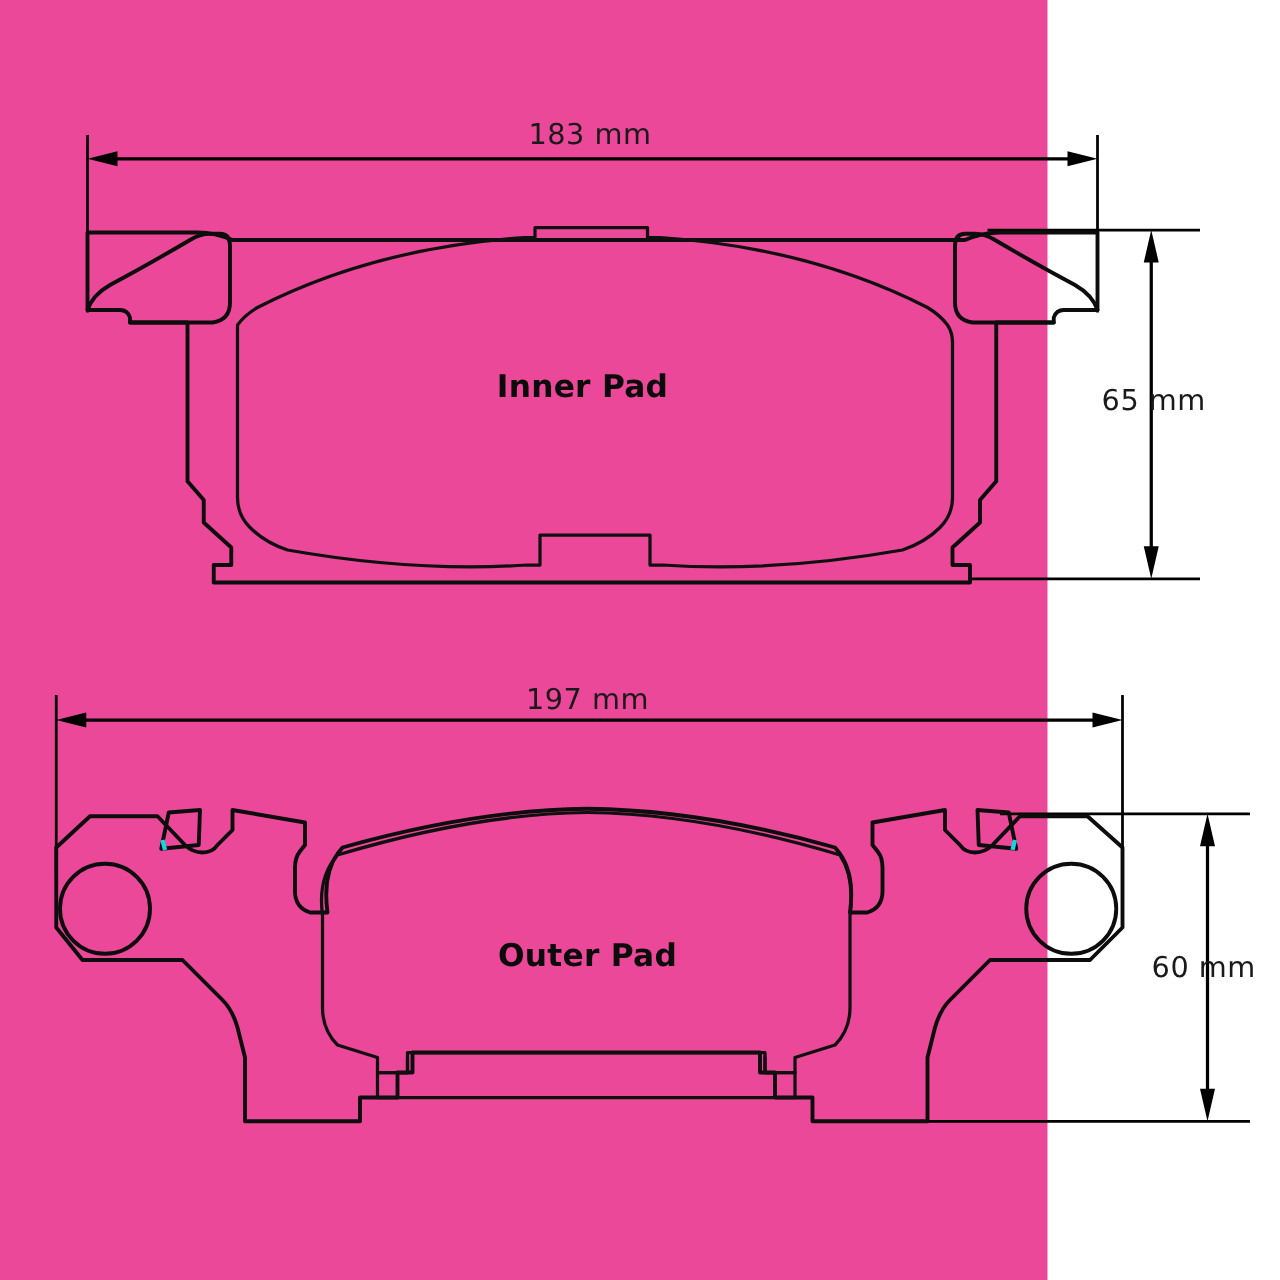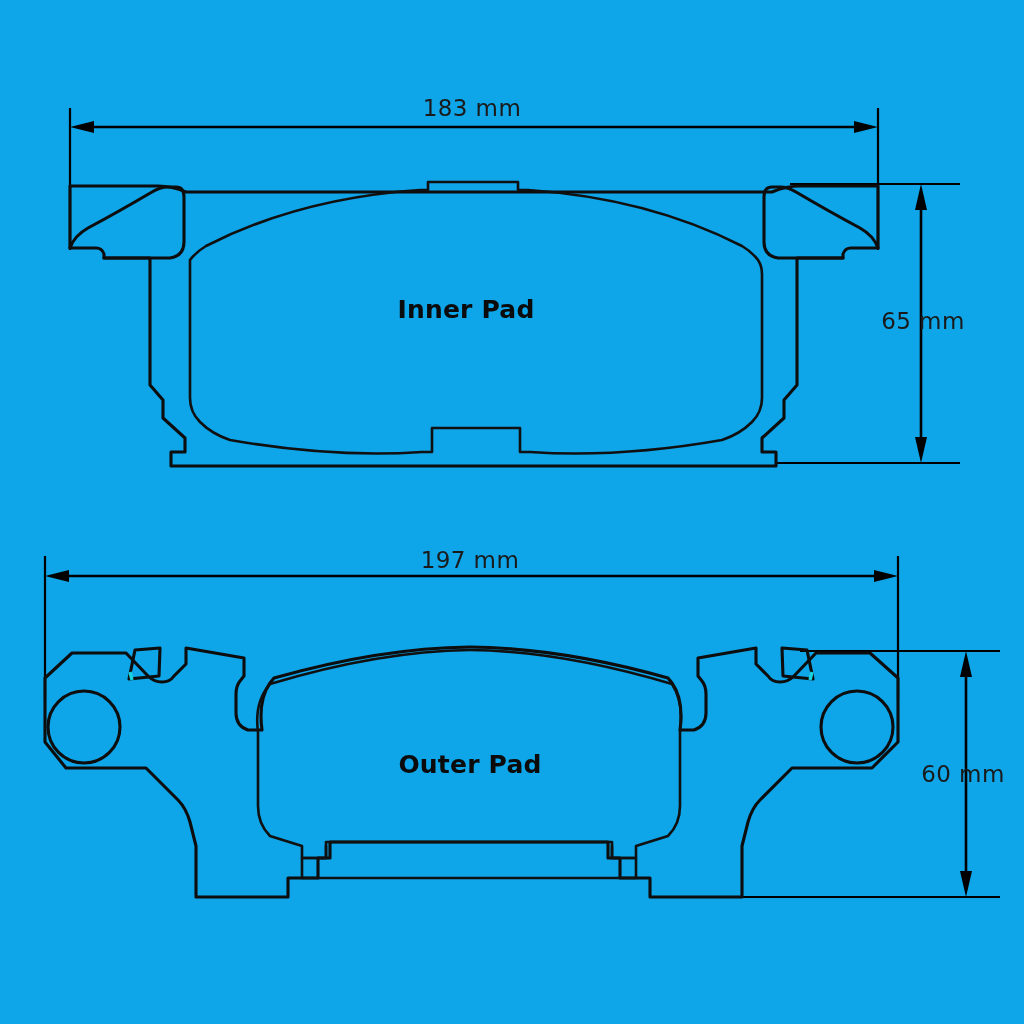--- a/index.html
+++ b/index.html
@@ -9,23 +9,23 @@
   }
   body {
     width: 1024px;
     height: 1024px;
     font-family: "DejaVu Sans", "Liberation Sans", sans-serif;
     overflow: hidden;
     position: relative;
   }
   #drawing-root {
     position: relative;
-    width: 1024px;
+    width: 838px;
     height: 1024px;
-    background: #0ea5e9;
+    background: #ec4899;
   }
   svg.sheet {
     display: block;
     width: 1024px;
     height: 1024px;
   }
   .outline {
     fill: none;
     stroke: #0d0d0d;
     stroke-width: 3.1;

